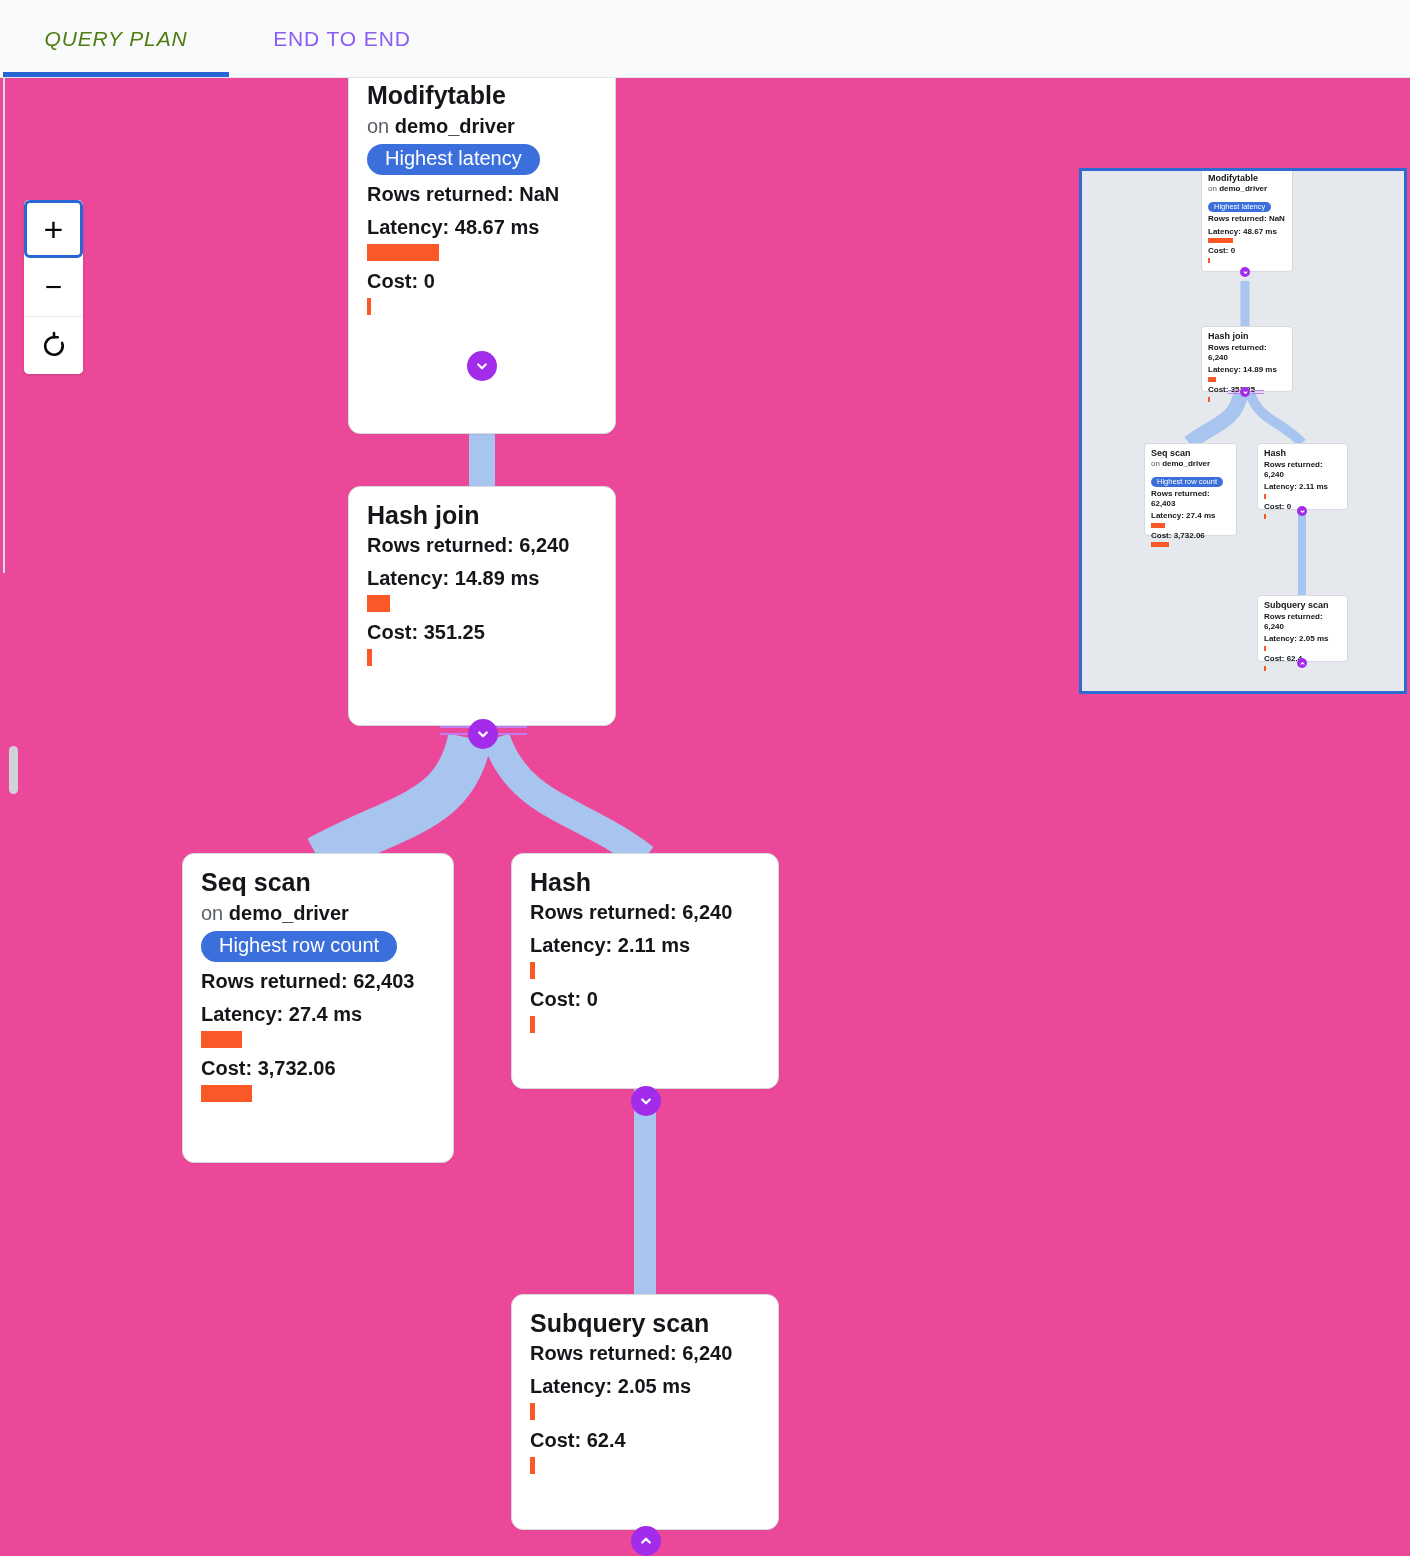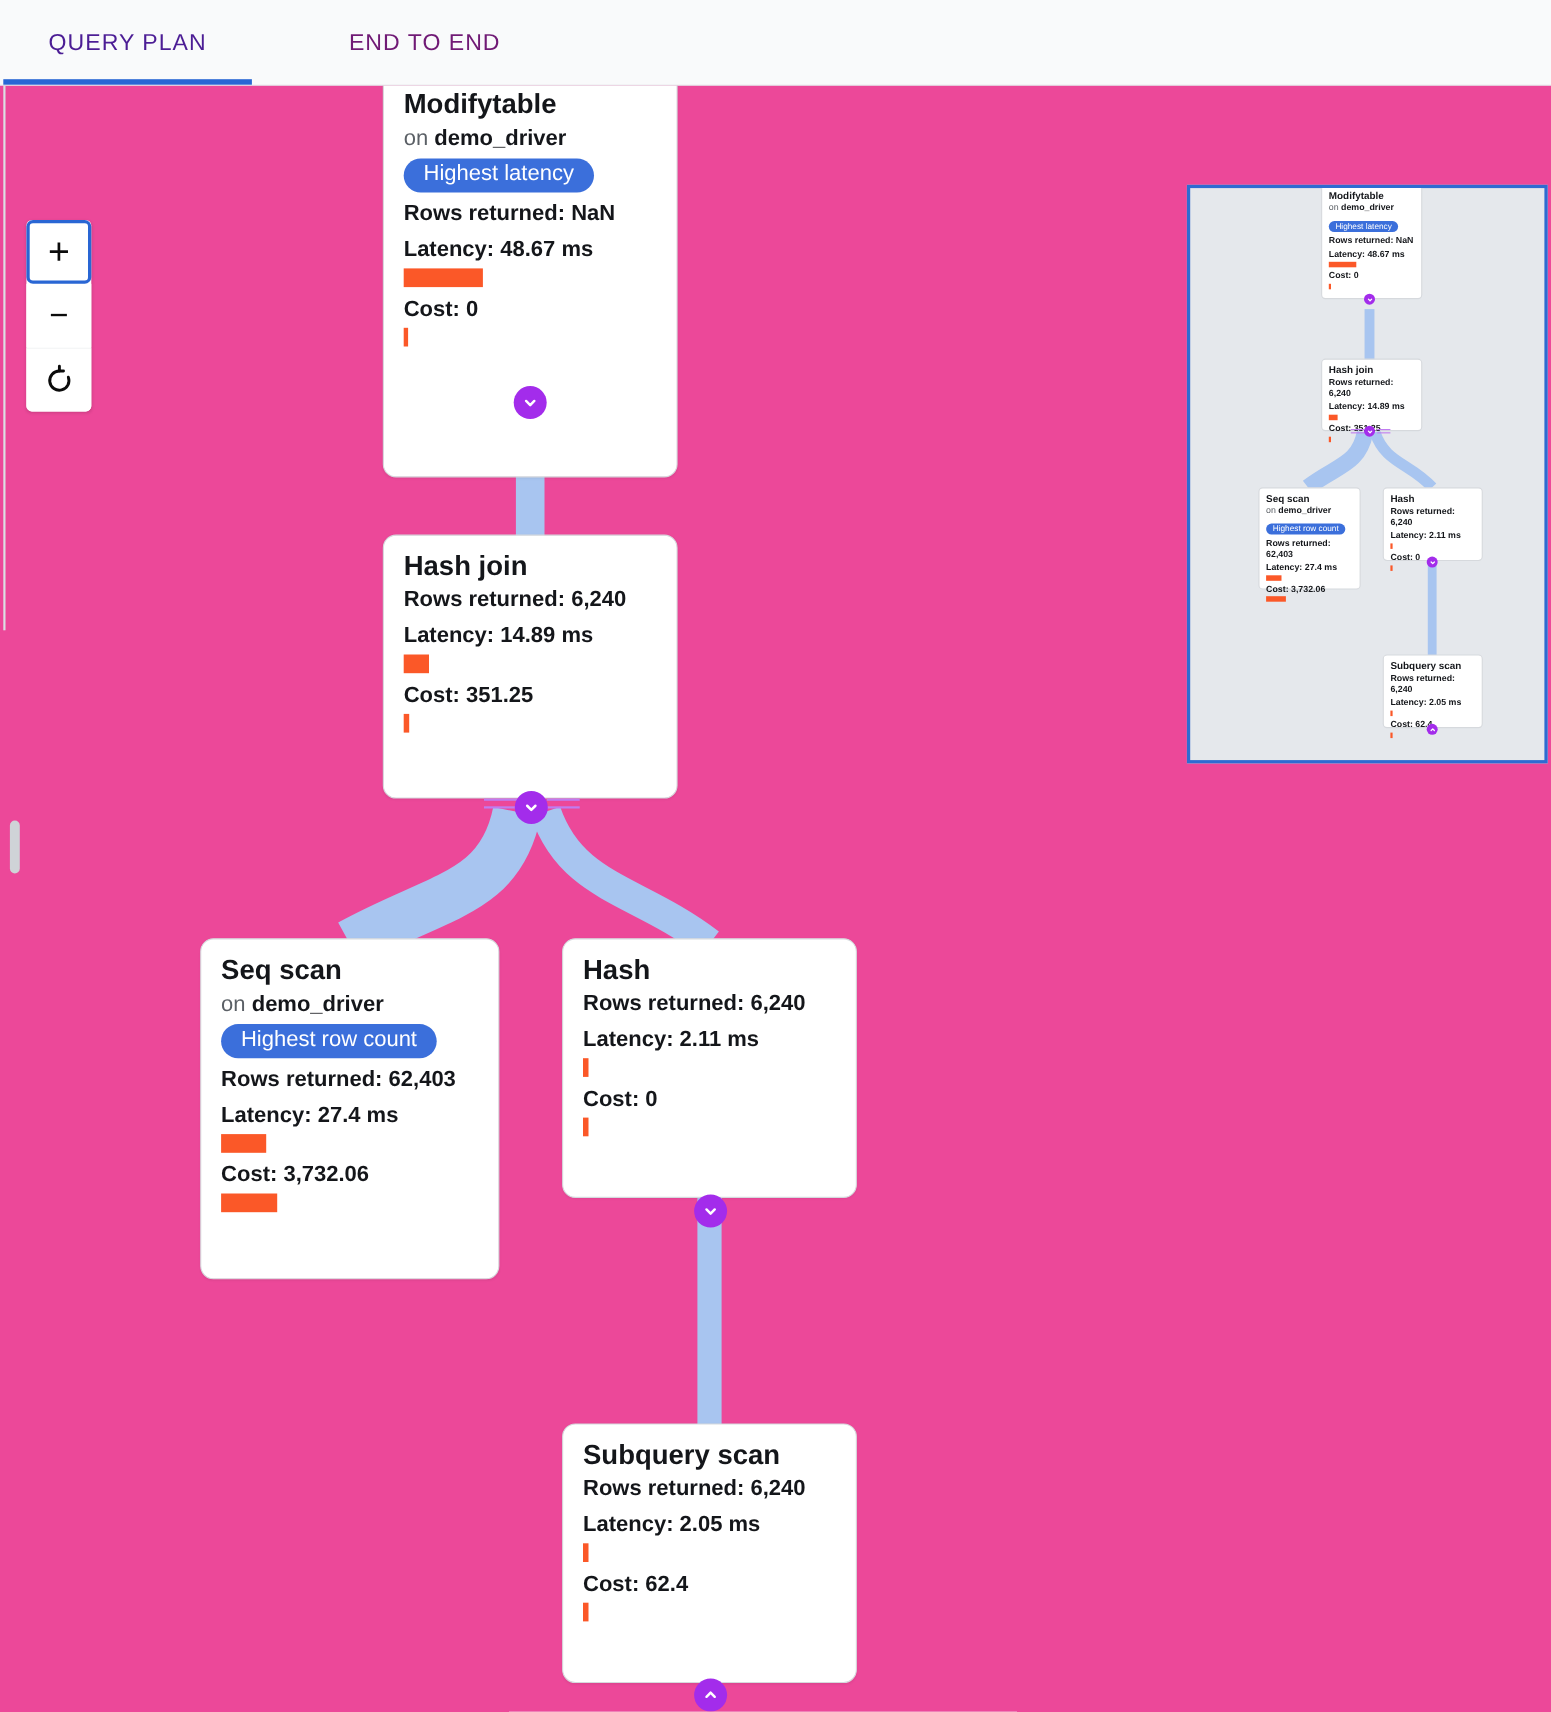--- a/index.html
+++ b/index.html
@@ -21,22 +21,22 @@
     border-bottom: 1px solid #e2e5e8;
   }
   .tab {
     position: absolute; top: 0; height: 77px;
     display: flex; align-items: center; justify-content: center;
     font-size: 21px; letter-spacing: 0.9px;
     font-weight: 500;
     cursor: pointer;
     user-select: none;
   }
-  .tab.active { color: #4c1d95; }
-  .tab.inactive { color: #701a75; justify-content: flex-end; }
+  .tab.active { color: #4d7c0f; font-style: italic; }
+  .tab.inactive { color: #8b5cf6; }
   #tab-query-plan { left: 3px; width: 226px; }
   #tab-end-to-end { left: 229px; width: 226px; }
   #tab-underline {
     position: absolute; left: 3px; top: 72px;
     width: 226px; height: 5px;
     background: #2966d4;
   }
 
   
   #canvas {

